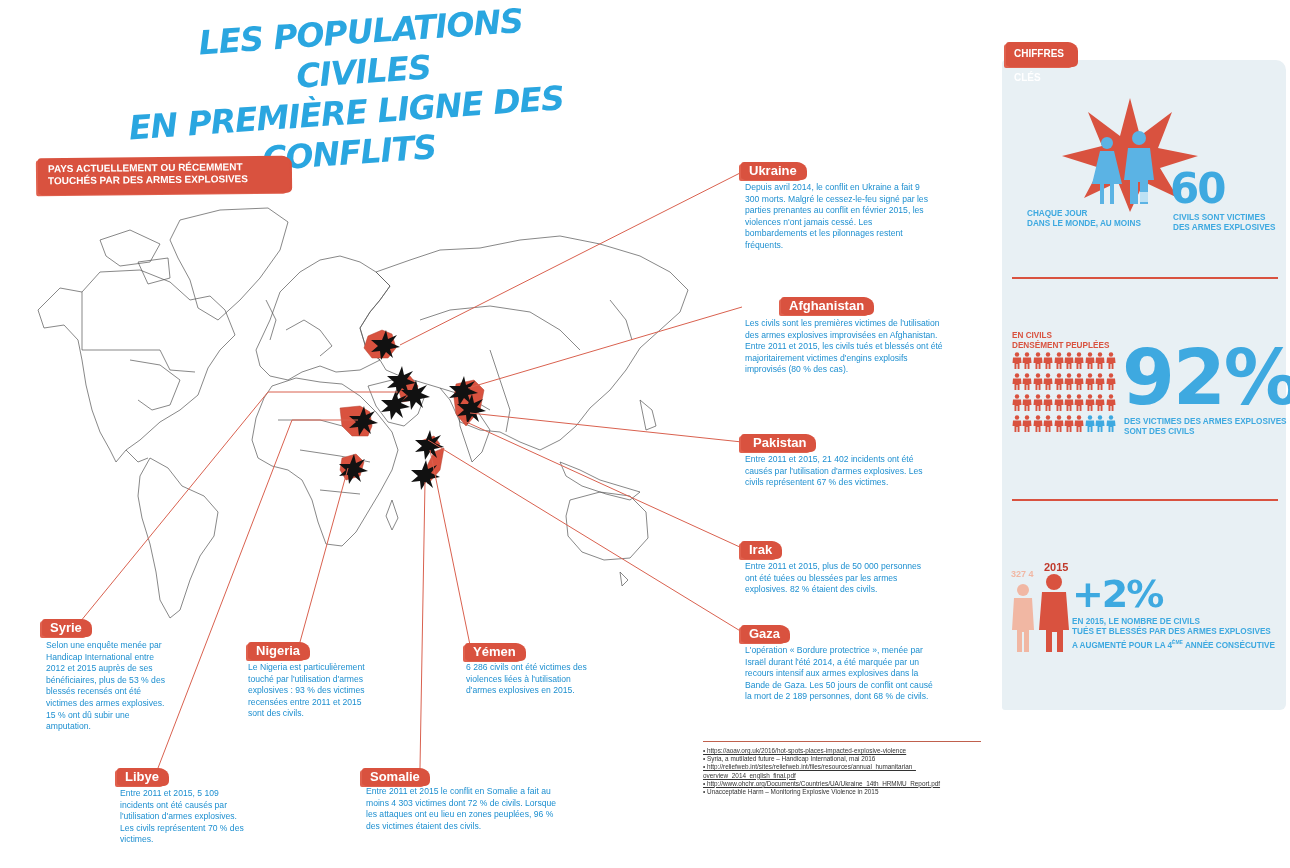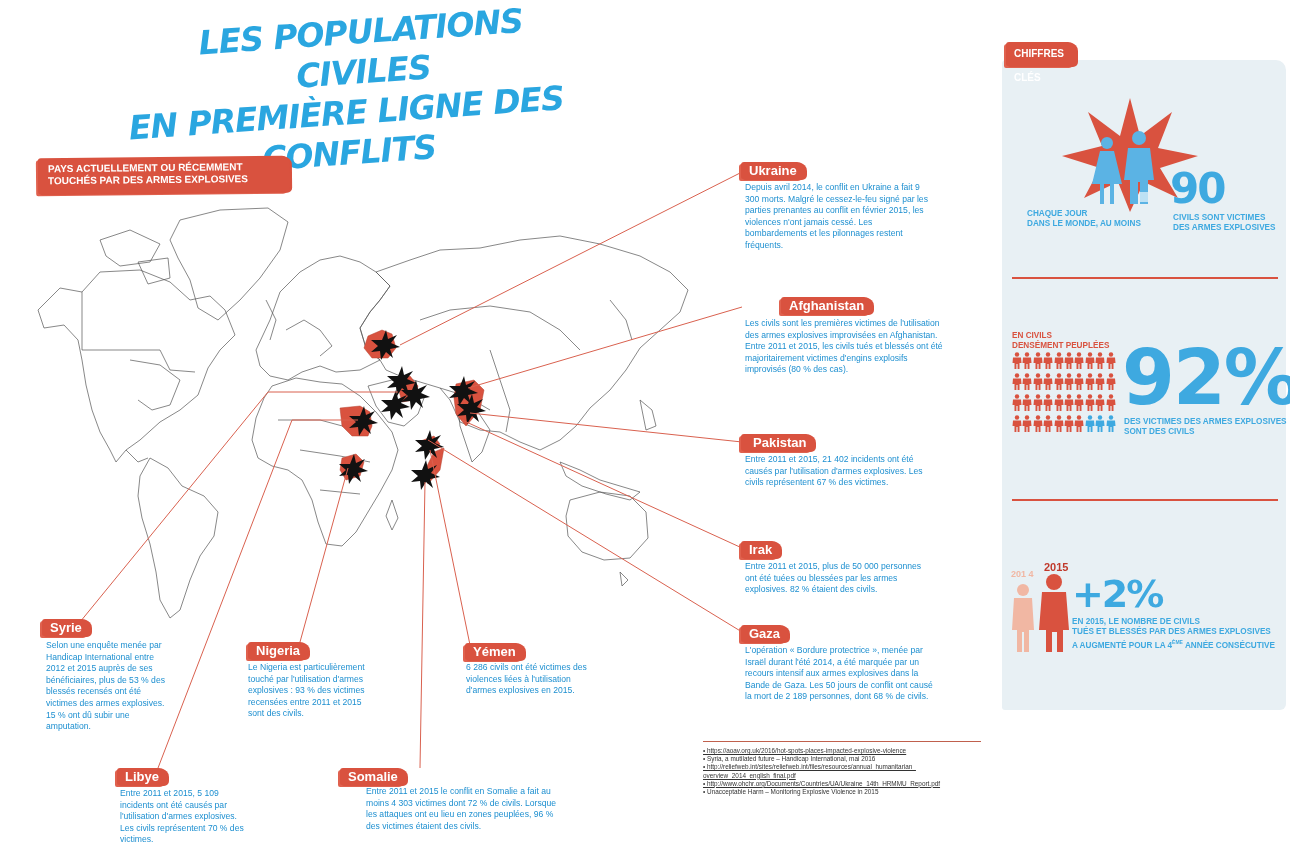--- a/index.html
+++ b/index.html
@@ -161,21 +161,21 @@
 
 <div class="brush country-tag" style="left:248px; top:642px;">Nigeria</div>
 <div class="desc" style="left:248px; top:662px; width:125px;">Le Nigeria est particulièrement touché par l'utilisation d'armes explosives : 93 % des victimes recensées entre 2011 et 2015 sont des civils.</div>
 
 <div class="brush country-tag" style="left:465px; top:643px;">Yémen</div>
 <div class="desc" style="left:466px; top:662px; width:135px;">6 286 civils ont été victimes des violences liées à l'utilisation d'armes explosives en 2015.</div>
 
 <div class="brush country-tag" style="left:117px; top:768px;">Libye</div>
 <div class="desc" style="left:120px; top:788px; width:130px;">Entre 2011 et 2015,  5 109 incidents ont été causés par l'utilisation d'armes explosives. Les civils représentent 70 % des victimes.</div>
 
-<div class="brush country-tag" style="left:340px; top:768px;">Somalie</div>
+<div class="brush country-tag" style="left:362px; top:768px;">Somalie</div>
 <div class="desc" style="left:366px; top:786px; width:200px;">Entre 2011 et 2015 le conflit en Somalie a fait au moins 4 303 victimes dont 72 % de civils. Lorsque les attaques ont eu lieu en zones peuplées, 96 % des victimes étaient des civils.</div>
 
 <div class="sources">
   <div class="u">• https://aoav.org.uk/2016/hot-spots-places-impacted-explosive-violence</div>
   <div>• Syria, a mutilated future – Handicap International, mai 2016</div>
   <div class="u">• http://reliefweb.int/sites/reliefweb.int/files/resources/annual_humanitarian_</div>
   <div class="u">overview_2014_english_final.pdf</div>
   <div class="u">• http://www.ohchr.org/Documents/Countries/UA/Ukraine_14th_HRMMU_Report.pdf</div>
   <div>• Unacceptable Harm – Monitoring Explosive Violence in 2015</div>
 </div>
@@ -186,21 +186,21 @@
 <svg style="position:absolute; left:1060px; top:98px; width:140px; height:115px;" viewBox="0 0 140 115">
   <polygon fill="#d9523f" points="70,0 80,38 112,14 98,50 138,58 100,70 118,100 84,84 70,114 58,84 24,100 40,70 2,58 42,48 28,14 60,38"></polygon>
   <g fill="#5bb3e4">
     <circle cx="47" cy="45" r="6"></circle>
     <path d="M40,53 L54,53 L62,86 L54,86 L54,106 L50,106 L50,86 L44,86 L44,106 L40,106 L40,86 L32,86 Z"></path>
     <circle cx="79" cy="40" r="7"></circle>
     <path d="M68,50 L90,50 L94,82 L88,82 L88,106 L80,106 L80,84 L78,84 L78,106 L70,106 L70,82 L64,82 Z"></path>
   </g>
   <rect x="80" y="94" width="8" height="10" fill="#fff" opacity="0.6"></rect>
 </svg>
-<div class="big-num" style="left:1170px; top:168px; font-size:42px; line-height:42px;">90</div>
+<div class="big-num" style="left:1170px; top:168px; font-size:42px; line-height:42px;">60</div>
 <div class="kc-text" style="left:1027px; top:209px;">
   <div>CHAQUE JOUR</div>
   <div>DANS LE MONDE, AU MOINS</div>
 </div>
 <div class="kc-text" style="left:1173px; top:213px;">
   <div>CIVILS SONT VICTIMES</div>
   <div>DES ARMES EXPLOSIVES</div>
 </div>
 
 <div class="hr" style="top:277px;"></div>
@@ -372,21 +372,21 @@
     </svg>
   </div>
 <div class="big-num" style="left:1122px; top:340px; font-size:76px; line-height:76px;">92%</div>
 <div class="kc-text" style="left:1124px; top:417px;">
   <div>DES VICTIMES DES ARMES EXPLOSIVES</div>
   <div>SONT DES CIVILS</div>
 </div>
 
 <div class="hr" style="top:499px;"></div>
 
-<div style="position:absolute; left:1011px; top:569px; color:#f1b7a3; font-weight:bold; font-size:9px;">201 4</div>
+<div style="position:absolute; left:1011px; top:569px; color:#f1b7a3; font-weight:bold; font-size:9px;">327 4</div>
 <div style="position:absolute; left:1044px; top:561px; color:#c0392b; font-weight:bold; font-size:11px;">2015</div>
 <svg style="position:absolute; left:1008px; top:572px; width:64px; height:82px;" viewBox="0 0 64 82">
   <g fill="#f1b7a3">
     <circle cx="15" cy="18" r="6"></circle>
     <path d="M6,26 L24,26 L26,58 L21,58 L21,80 L16,80 L16,60 L14,60 L14,80 L9,80 L9,58 L4,58 Z"></path>
   </g>
   <g fill="#d9523f">
     <circle cx="46" cy="10" r="8"></circle>
     <path d="M34,20 L58,20 L61,58 L55,58 L55,80 L49,80 L49,60 L44,60 L44,80 L38,80 L38,58 L31,58 Z"></path>
   </g>

